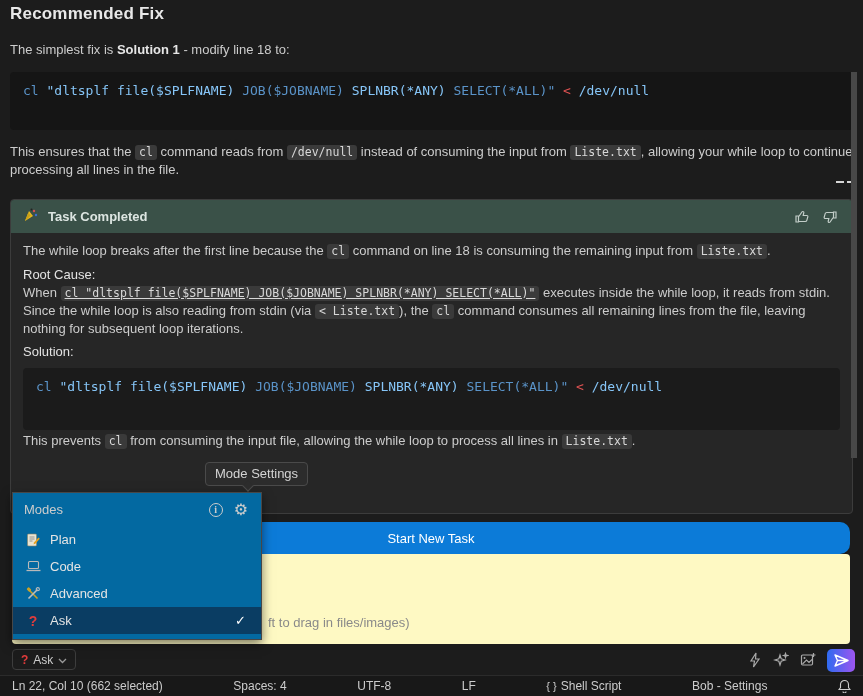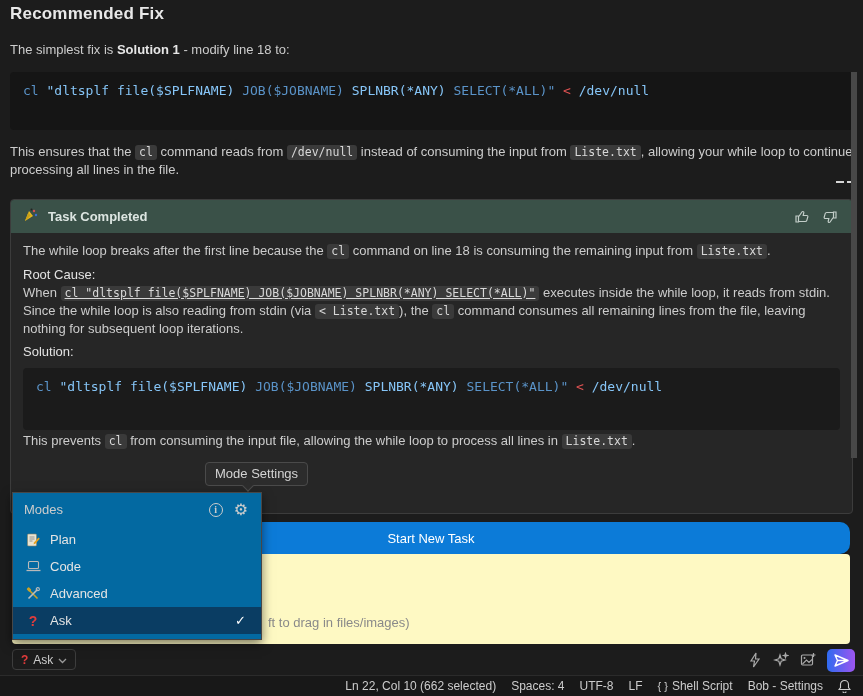--- a/index.html
+++ b/index.html
@@ -138,21 +138,21 @@
   .aicon { background: none; border: none; padding: 0; cursor: pointer; display: flex; align-items: center; }
   .send-btn {
     width: 28px; height: 23px; border: none; border-radius: 5px; cursor: pointer;
     background: linear-gradient(90deg, #2f6bf0, #9d55f0);
     display: flex; align-items: center; justify-content: center;
   }
 
   .status-bar {
     position: absolute; left: 0; right: 0; top: 675px; height: 21px;
     background: #181818; border-top: 1px solid #2b2b2b;
-    display: flex; align-items: center; justify-content: flex-end;
+    display: flex; align-items: center; justify-content: space-between;
     gap: 15px; padding: 0 12px; font-size: 12px; color: #cccccc;
     z-index: 2;
   }
   .sb-item { display: flex; align-items: center; gap: 4px; cursor: pointer; white-space: nowrap; }
   .sb-braces { font-size: 11px; color: #cccccc; }
 </style>
 </head>
 <body>
 
 <div class="screen">

